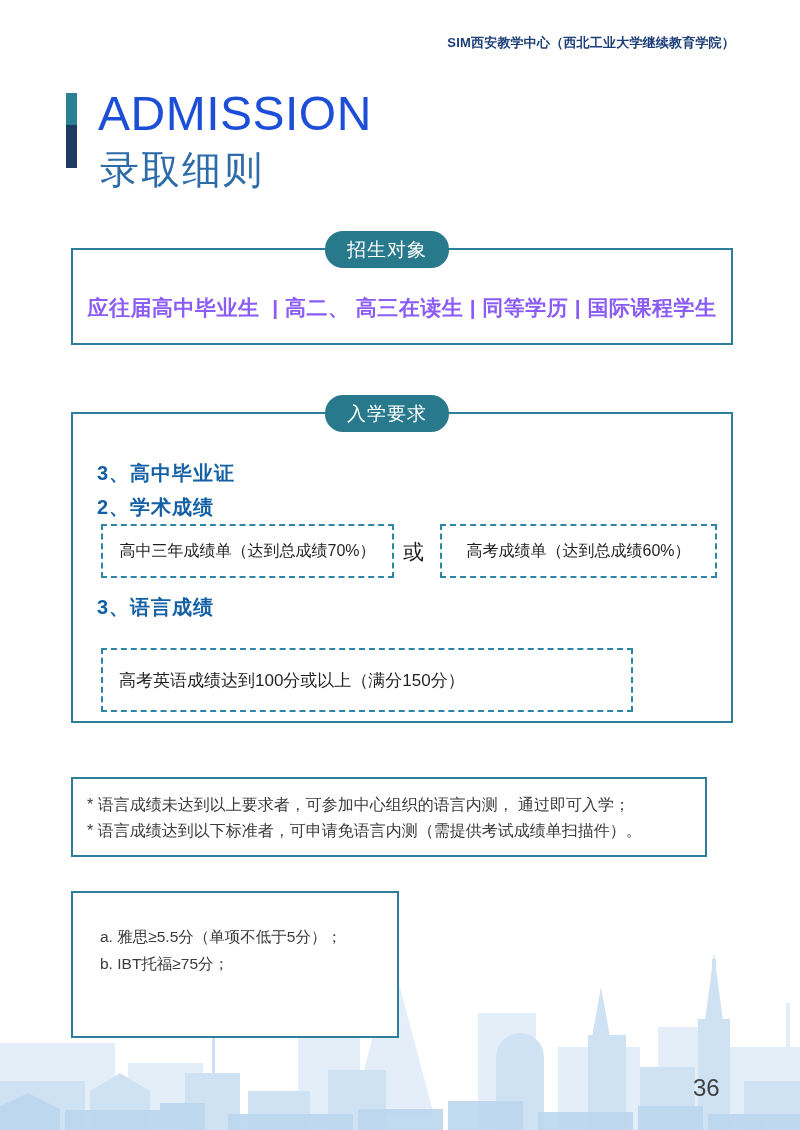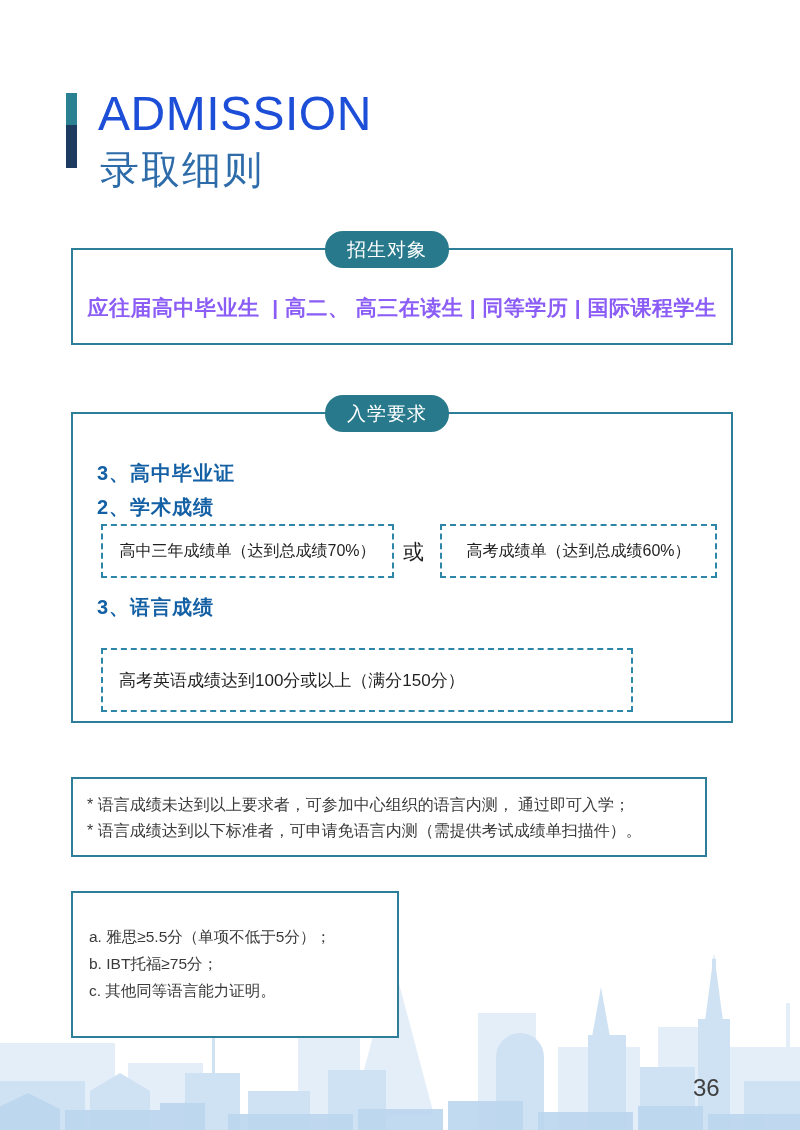--- a/index.html
+++ b/index.html
@@ -106,21 +106,21 @@
   .box-notes {
     left:71px; top:777px; width:636px; height:80px;
     padding:13px 6px 0 14px;
   }
   .note-line {
     font-size:16px; color:#3a3a3a; line-height:26px;
   }
 
   .box-standards {
     left:71px; top:891px; width:328px; height:147px;
-    padding:30px 0 0 16px;
+    padding:30px 0 0 27px;
   }
   .standard-line {
     font-size:15.5px; color:#3a3a3a; line-height:27px;
   }
 
   .page-number {
     position:absolute; left:693px; top:1074px;
     font-size:24px; color:#404040;
     z-index:2;
   }
@@ -166,20 +166,21 @@
       <rect x="160" y="208" width="45" height="27"></rect>
       <rect x="228" y="219" width="125" height="16"></rect>
       <rect x="358" y="214" width="85" height="21"></rect>
       <rect x="448" y="206" width="75" height="29"></rect>
       <rect x="538" y="217" width="95" height="18"></rect>
       <rect x="638" y="211" width="65" height="24"></rect>
       <rect x="708" y="219" width="92" height="16"></rect>
     </g>
   </svg>
 
+  <div class="page-header">SIM西安教学中心（西北工业大学继续教育学院）</div>
 
   <div class="title-bar"></div>
   <div class="title-en">ADMISSION</div>
   <div class="title-zh">录取细则</div>
 
   <section class="box box-target">
     <div class="tab">招生对象</div>
     <div class="target-content">应往届高中毕业生  | 高二、 高三在读生 | 同等学历 | 国际课程学生</div>
   </section>
 
@@ -195,18 +196,17 @@
   </section>
 
   <section class="box box-notes">
     <div class="note-line">* 语言成绩未达到以上要求者，可参加中心组织的语言内测， 通过即可入学；</div>
     <div class="note-line">* 语言成绩达到以下标准者，可申请免语言内测（需提供考试成绩单扫描件）。</div>
   </section>
 
   <section class="box box-standards">
     <div class="standard-line">a. 雅思≥5.5分（单项不低于5分）；</div>
     <div class="standard-line">b. IBT托福≥75分；</div>
-    <div class="standard-line">c. 其他同等语言能力证明。</div>
   </section>
 
   <div class="page-number">36</div>
 
 </div>
 
 </body></html>

